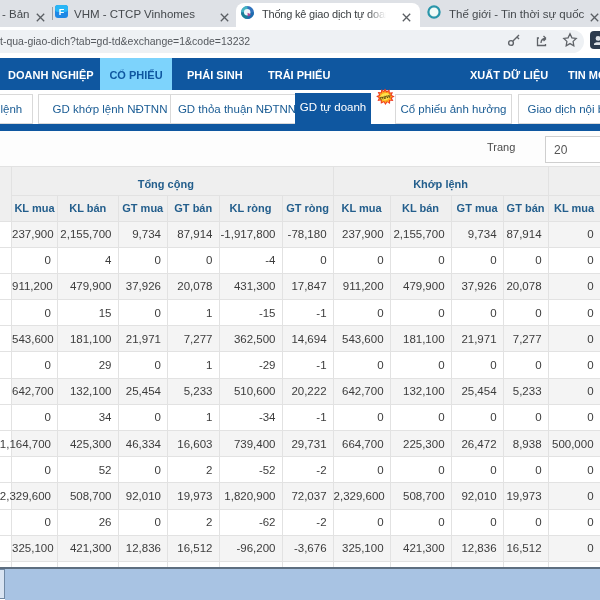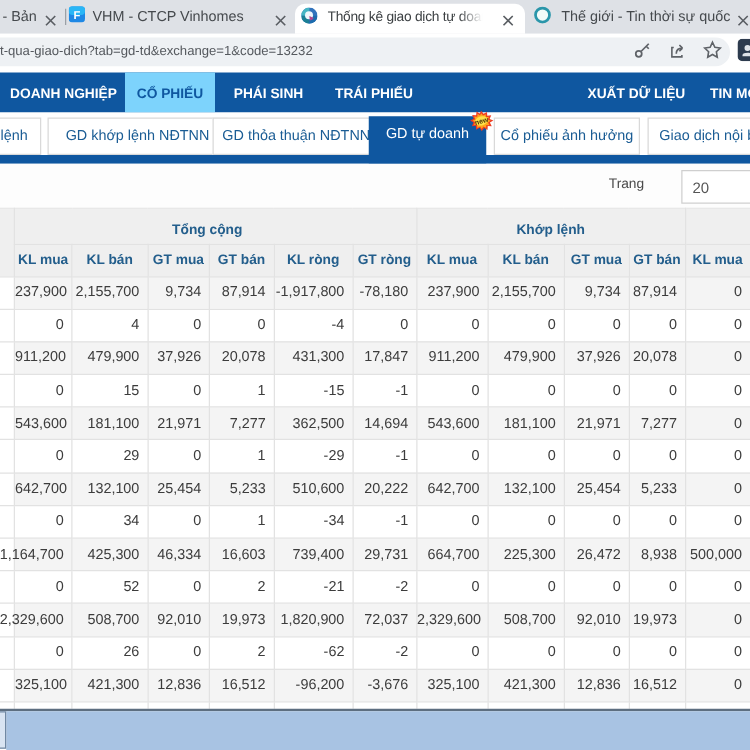--- a/index.html
+++ b/index.html
@@ -122,21 +122,21 @@
     <div class="navitem" style="left:268px;">TRÁI PHIẾU</div>
     <div class="navitem" style="left:470px;">XUẤT DỮ LIỆU</div>
     <div class="navitem" style="left:568px;">TIN MỚI</div>
   </div>
   <div id="navactive">CỔ PHIẾU</div>
 
   <div class="abs" id="subtabs">
     <div class="stab" style="left:-60px; width:93px;">GD khớp lệnh</div>
     <div class="stab" style="left:38px; width:144px;">GD khớp lệnh NĐTNN</div>
     <div class="stab" style="left:170px; width:134px;">GD thỏa thuận NĐTNN</div>
-    <div id="stab-active" style="left:295px; width:94px;">GD tự doanh</div>
+    <div id="stab-active" style="left:295px; width:76px;">GD tự doanh</div>
     <div class="stab" style="left:395px; width:117px;">Cổ phiếu ảnh hưởng</div>
     <div class="stab" style="left:518px; width:102px;">Giao dịch nội bộ</div>
     <div id="bluebar"></div>
     <svg class="abs" style="left:374px; top:-2px;" width="22" height="19" viewBox="0 0 22 19">
       <path d="M11 0.5 L12.8 3 L15.6 1.6 L15.8 4.6 L19 4.2 L17.7 7.1 L20.7 8.4 L17.9 10 L19.4 12.9 L16.2 12.7 L16 15.9 L13.3 14.3 L11.4 17 L9.8 14.2 L6.8 15.8 L6.7 12.6 L3.5 12.9 L4.8 9.9 L2.1 8.3 L5 6.9 L3.7 4 L6.9 4.2 L7.2 1.2 L9.7 2.8 Z" fill="#ee3d23"></path>
       <path d="M11 2.5 L12.4 4.4 L14.6 3.3 L14.7 5.7 L17.2 5.4 L16.2 7.6 L18.5 8.6 L16.4 9.9 L17.5 12.1 L15 11.9 L14.9 14.4 L12.8 13.2 L11.3 15.2 L10.1 13.1 L7.8 14.3 L7.7 11.8 L5.2 12 L6.2 9.7 L4.1 8.5 L6.3 7.4 L5.3 5.2 L7.8 5.3 L8 3 L10 4.3 Z" fill="#ffa81c"></path>
       <ellipse cx="11.1" cy="8.7" rx="5.1" ry="3.6" fill="#ffe24a" transform="rotate(-16 11.1 8.7)"></ellipse>
       <text x="11.1" y="10.8" font-size="5.6" font-weight="bold" fill="#4a3508" text-anchor="middle" font-family="Liberation Sans" transform="rotate(-16 11.1 8.7)">new</text>
     </svg>
   </div>
@@ -309,21 +309,21 @@
             <td>26,472</td>
             <td>8,938</td>
             <td>500,000</td>
           </tr>
       <tr class="even">
             <td class="c0"></td>
             <td>0</td>
             <td>52</td>
             <td>0</td>
             <td>2</td>
-            <td>-21</td>
+            <td>-52</td>
             <td>-2</td>
             <td>0</td>
             <td>0</td>
             <td>0</td>
             <td>0</td>
             <td>0</td>
           </tr>
       <tr class="odd">
             <td class="c0"></td>
             <td class="ov">2,329,600</td>

